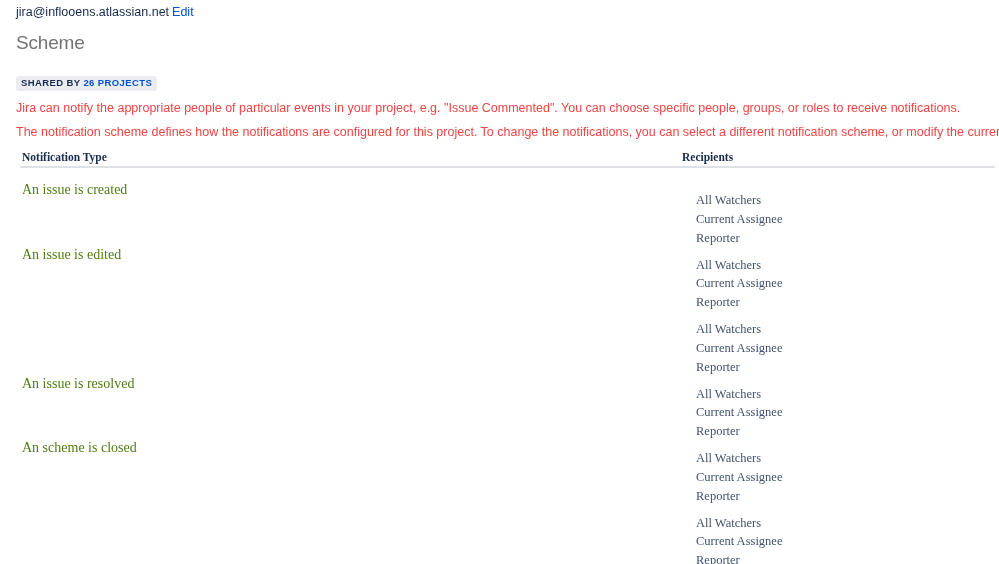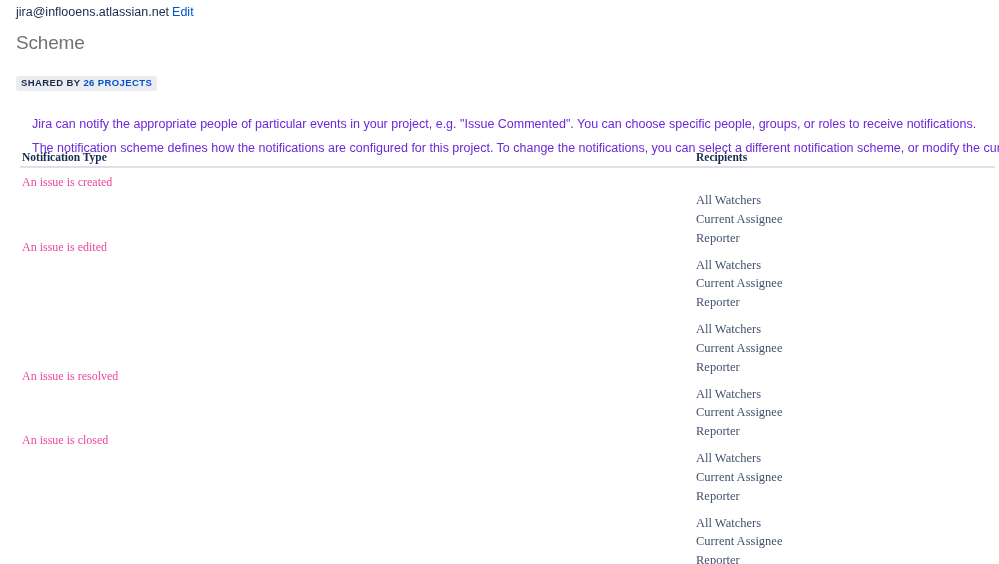--- a/index.html
+++ b/index.html
@@ -86,24 +86,24 @@
   }
   .shared-badge .count {
     color: #0052CC;
     text-align: center;
   }
 
   
   .desc {
     position: absolute;
     left: 16px;
-    margin: 16px;
+    margin: 0;
     font-size: 12.5px;
     line-height: 16px;
-    color: #6d28d9;
+    color: #ef4444;
     white-space: nowrap;
   }
   .desc-1 { top: 100px; }
   .desc-2 { top: 124px; }
 
   
   .notif-table {
     position: absolute;
     top: 150px;
     left: 0;
@@ -118,21 +118,21 @@
   .th {
     position: absolute;
     top: 0;
     font-size: 11.5px;
     line-height: 14px;
     font-weight: 700;
     color: #172B4D;
     white-space: nowrap;
   }
   .th-type { left: 22px; }
-  .th-recipients { left: 696px; }
+  .th-recipients { left: 682px; }
 
   .head-divider {
     position: absolute;
     top: 16px;
     left: 20px;
     width: 975px;
     height: 2px;
     background: #DFE1E6;
   }
 
@@ -144,24 +144,24 @@
   }
 
   .row {
     position: relative;
     height: 64.5px;
   }
 
   .cell-type {
     position: absolute;
     left: 22px;
-    top: 1px;
-    font-size: 12px;
+    top: 9px;
+    font-size: 14px;
     line-height: 16px;
-    color: #ec4899;
+    color: #4d7c0f;
     white-space: nowrap;
   }
 
   .cell-recipients {
     position: absolute;
     left: 696px;
     top: 18px;
     width: 290px;
   }
   .recipient {
@@ -225,21 +225,21 @@
         </div>
         <div class="row">
           <div class="cell-type">An issue is resolved</div>
           <div class="cell-recipients">
             <div class="recipient">All Watchers</div>
             <div class="recipient">Current Assignee</div>
             <div class="recipient">Reporter</div>
           </div>
         </div>
         <div class="row">
-          <div class="cell-type">An issue is closed</div>
+          <div class="cell-type">An scheme is closed</div>
           <div class="cell-recipients">
             <div class="recipient">All Watchers</div>
             <div class="recipient">Current Assignee</div>
             <div class="recipient">Reporter</div>
           </div>
         </div>
         <div class="row">
           <div class="cell-recipients">
             <div class="recipient">All Watchers</div>
             <div class="recipient">Current Assignee</div>

